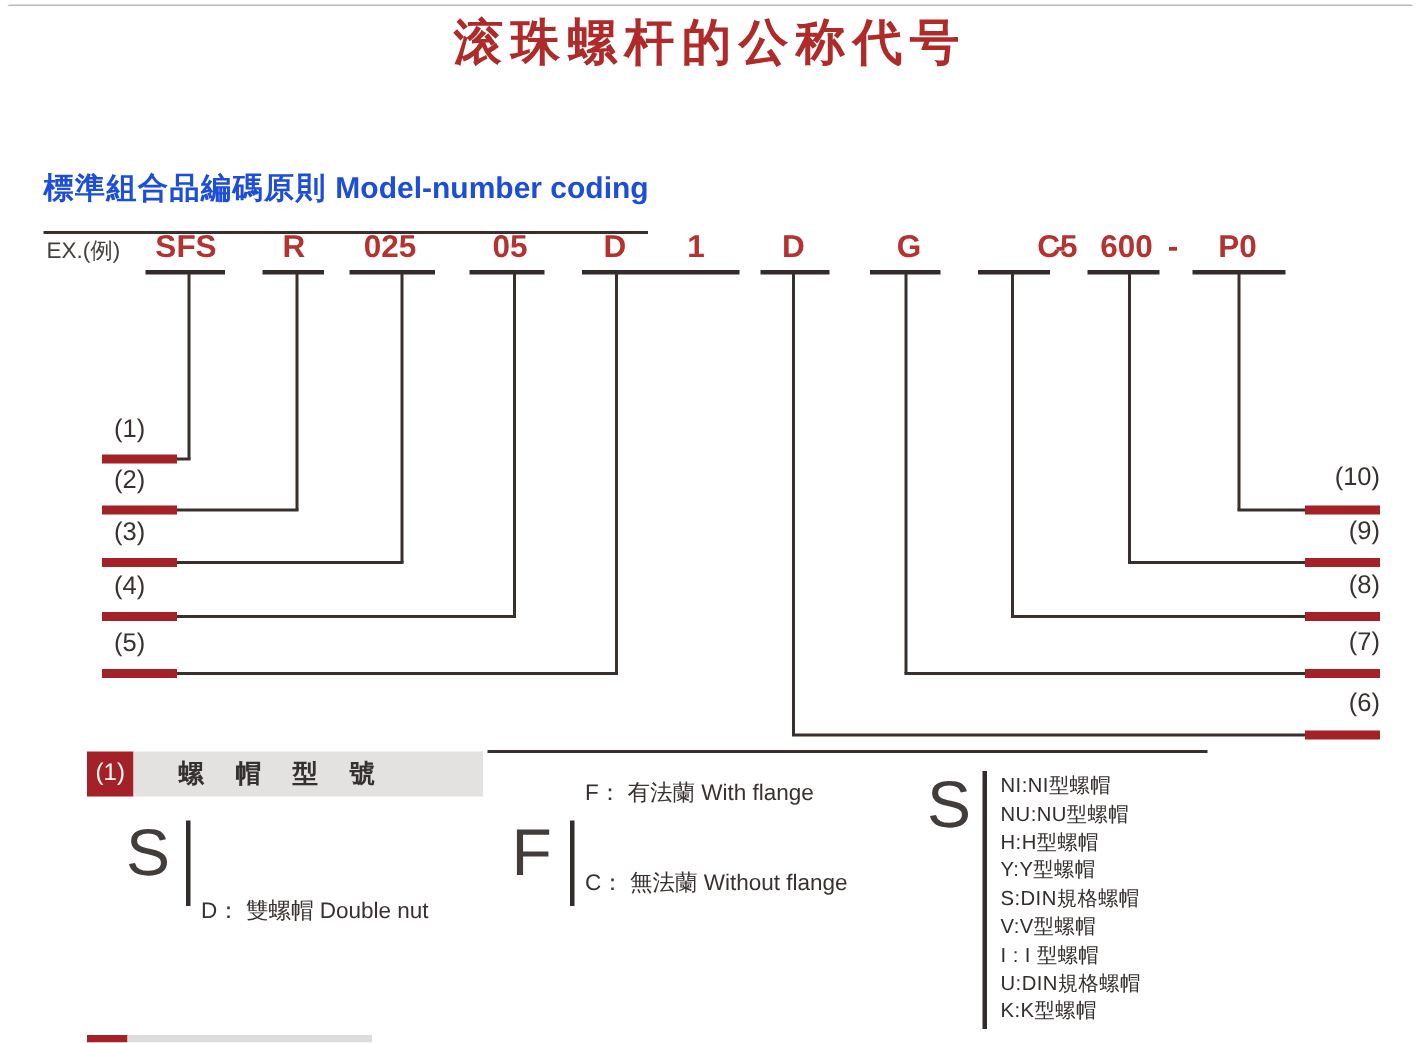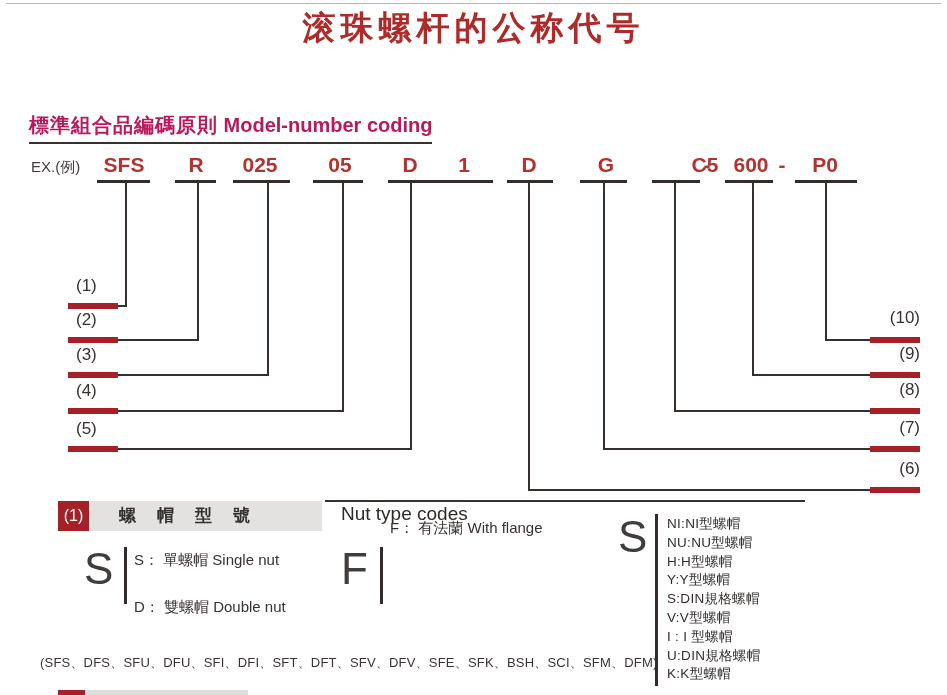--- a/index.html
+++ b/index.html
@@ -5,22 +5,22 @@
   * { margin:0; padding:0; box-sizing:border-box; }
   html,body { background:#fff; }
   body { font-family:"Liberation Sans","DejaVu Sans",sans-serif; }
   .page { position:relative; width:947px; height:695px; background:#ffffff; overflow:hidden;border-radius:15px; }
 
   .top-rule { position:absolute; left:2px; top:3px; width:943px; height:1px; background:#b9b9b9; }
 
   .title { position:absolute; left:0; top:6px; width:947px; text-align:center;
            font-size:33px; font-weight:bold; letter-spacing:5px; color:#ae2b2a; }
 
-  .subtitle { position:absolute; left:29px; top:112px; padding-bottom:3px;
-              border-bottom:2px solid #38302d; color:#be185d; font-size:20px; white-space:nowrap; }
+  .subtitle { position:absolute; left:29px; top:112px; padding-bottom:15px;
+              border-bottom:2px solid #38302d; color:#1d4ed8; font-size:20px; white-space:nowrap; }
   .subtitle .zh { font-weight:bold; letter-spacing:1px; }
   .subtitle .en { font-weight:bold; letter-spacing:0; }
 
   .ex-label { position:absolute; left:31px; top:158px; font-size:15px; color:#45403e; }
 
   .seg { position:absolute; top:153px; transform:translateX(-50%); font-size:21px;
          font-weight:bold; color:#b33331; white-space:nowrap; }
 
   .useg { position:absolute; top:180px; height:3px; background:#332c2a; }
   .vline { position:absolute; width:1.5px; background:#38302d; }
@@ -131,43 +131,41 @@
   <div class="rbar" style="left:870px;top:487px"></div>
   <div class="callout right" style="left:845px;top:308px">(10)</div>
   <div class="callout right" style="left:845px;top:344px">(9)</div>
   <div class="callout right" style="left:845px;top:380px">(8)</div>
   <div class="callout right" style="left:845px;top:418px">(7)</div>
   <div class="callout right" style="left:845px;top:459px">(6)</div>
 
   <div class="nut-header-index">(1)</div>
   <div class="nut-header-zh">螺帽型號</div>
   <div class="nut-header-rule"></div>
-  <div class="nut-header-en">Nut type codes</div>
 
   <div class="bigletter" style="left:84px;top:544px">S</div>
   <div class="vdiv" style="left:124px;top:547px;height:57px"></div>
-  <div class="nut-row" style="left:134px;top:551px">S： 單螺帽  Single nut</div>
   <div class="nut-row" style="left:134px;top:598px">D： 雙螺帽  Double nut</div>
 
   <div class="bigletter" style="left:341px;top:544px">F</div>
   <div class="vdiv" style="left:380px;top:547px;height:57px"></div>
   <div class="nut-row" style="left:390px;top:519px">F： 有法蘭  With flange</div>
+  <div class="nut-row" style="left:390px;top:579px">C： 無法蘭  Without flange</div>
 
   <div class="bigletter" style="left:618px;top:512px">S</div>
   <div class="vdiv" style="left:655px;top:514px;height:172px"></div>
   <div class="nut-list">
     <div>NI:NI型螺帽</div>
     <div>NU:NU型螺帽</div>
     <div>H:H型螺帽</div>
     <div>Y:Y型螺帽</div>
     <div>S:DIN規格螺帽</div>
     <div>V:V型螺帽</div>
     <div>I : I 型螺帽</div>
     <div>U:DIN規格螺帽</div>
     <div>K:K型螺帽</div>
   </div>
 
-  <div class="series-note">(SFS、DFS、SFU、DFU、SFI、DFI、SFT、DFT、SFV、DFV、SFE、SFK、BSH、SCI、SFM、DFM)</div>
 
   <div class="stub-red"></div>
   <div class="stub-gray"></div>
 
 </div>
 
 </body></html>

